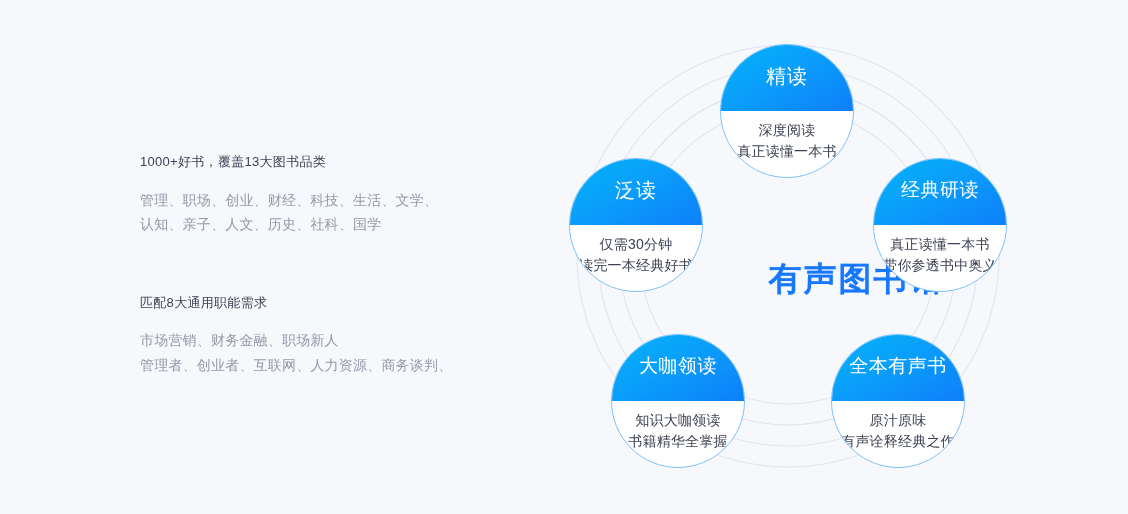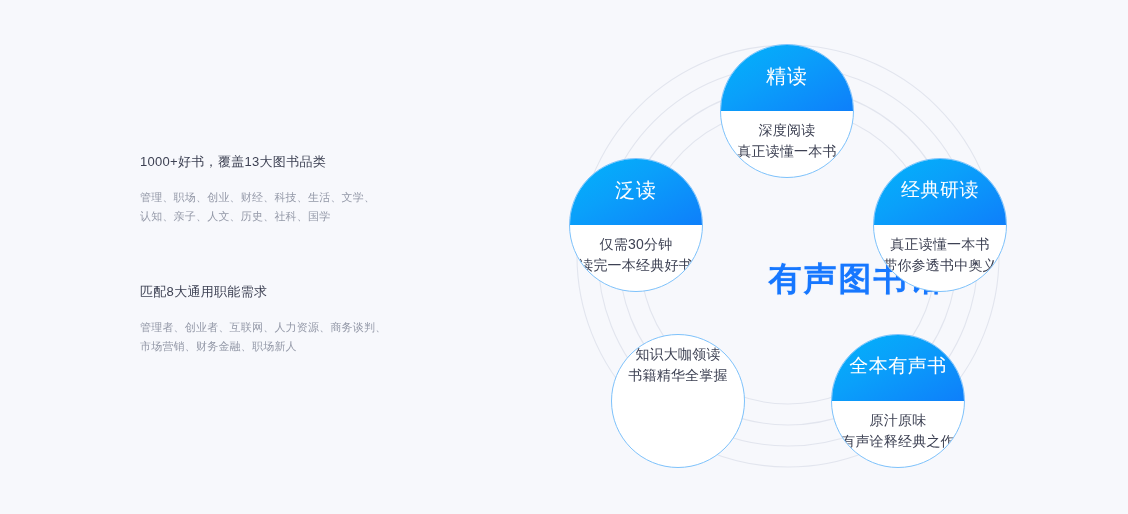--- a/index.html
+++ b/index.html
@@ -24,21 +24,21 @@
   }
   .block-heading {
     font-size: 13px;
     color: #3d4153;
     letter-spacing: 0.3px;
     line-height: 1.5;
     margin: 0 0 16px 0;
     font-weight: 400;
   }
   .block-body {
-    font-size: 11px;
+    font-size: 14px;
     color: #9499a8;
     line-height: 1.75;
     letter-spacing: 0.2px;
     margin: 0;
   }
   .block-body span { display: block; }
   #block-two { margin-top: 56px; }
 
   
   #diagram {
@@ -127,22 +127,22 @@
     <p class="block-heading">1000+好书，覆盖13大图书品类</p>
     <p class="block-body">
       <span>管理、职场、创业、财经、科技、生活、文学、</span>
       <span>认知、亲子、人文、历史、社科、国学</span>
     </p>
   </div>
 
   <div id="block-two">
     <p class="block-heading">匹配8大通用职能需求</p>
     <p class="block-body">
+      <span>市场营销、财务金融、职场新人</span>
       <span>管理者、创业者、互联网、人力资源、商务谈判、</span>
-      <span>市场营销、财务金融、职场新人</span>
     </p>
   </div>
 
 </div>
 
 <div id="diagram">
 
   <svg id="rings-svg" viewBox="0 0 588 514">
     <g fill="none" stroke="#e2e5ee" stroke-width="1.1">
       <circle cx="248" cy="256" r="148"></circle>
@@ -172,20 +172,21 @@
 
   <div class="node" id="node-jingdian">
     <div class="node-title tight">经典研读</div>
     <div class="node-body">
       <span>真正读懂一本书</span>
       <span>带你参透书中奥义</span>
     </div>
   </div>
 
   <div class="node" id="node-dakai">
+    <div class="node-title tight">大咖领读</div>
     <div class="node-body">
       <span>知识大咖领读</span>
       <span>书籍精华全掌握</span>
     </div>
   </div>
 
   <div class="node" id="node-quanben">
     <div class="node-title tight">全本有声书</div>
     <div class="node-body">
       <span>原汁原味</span>

